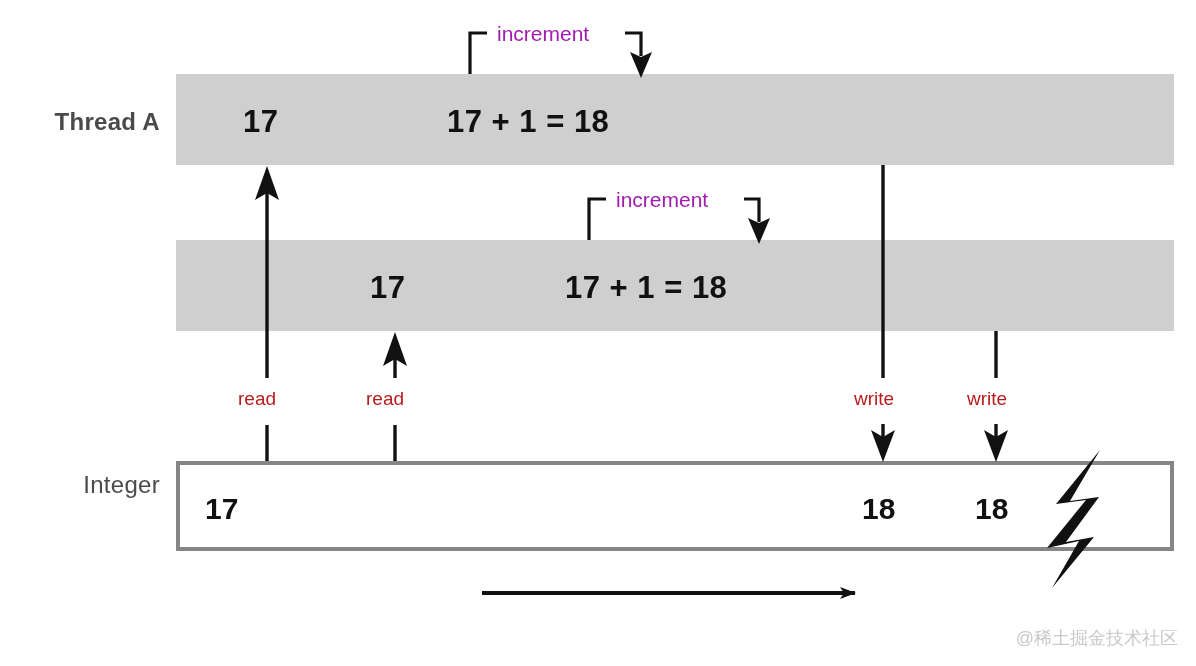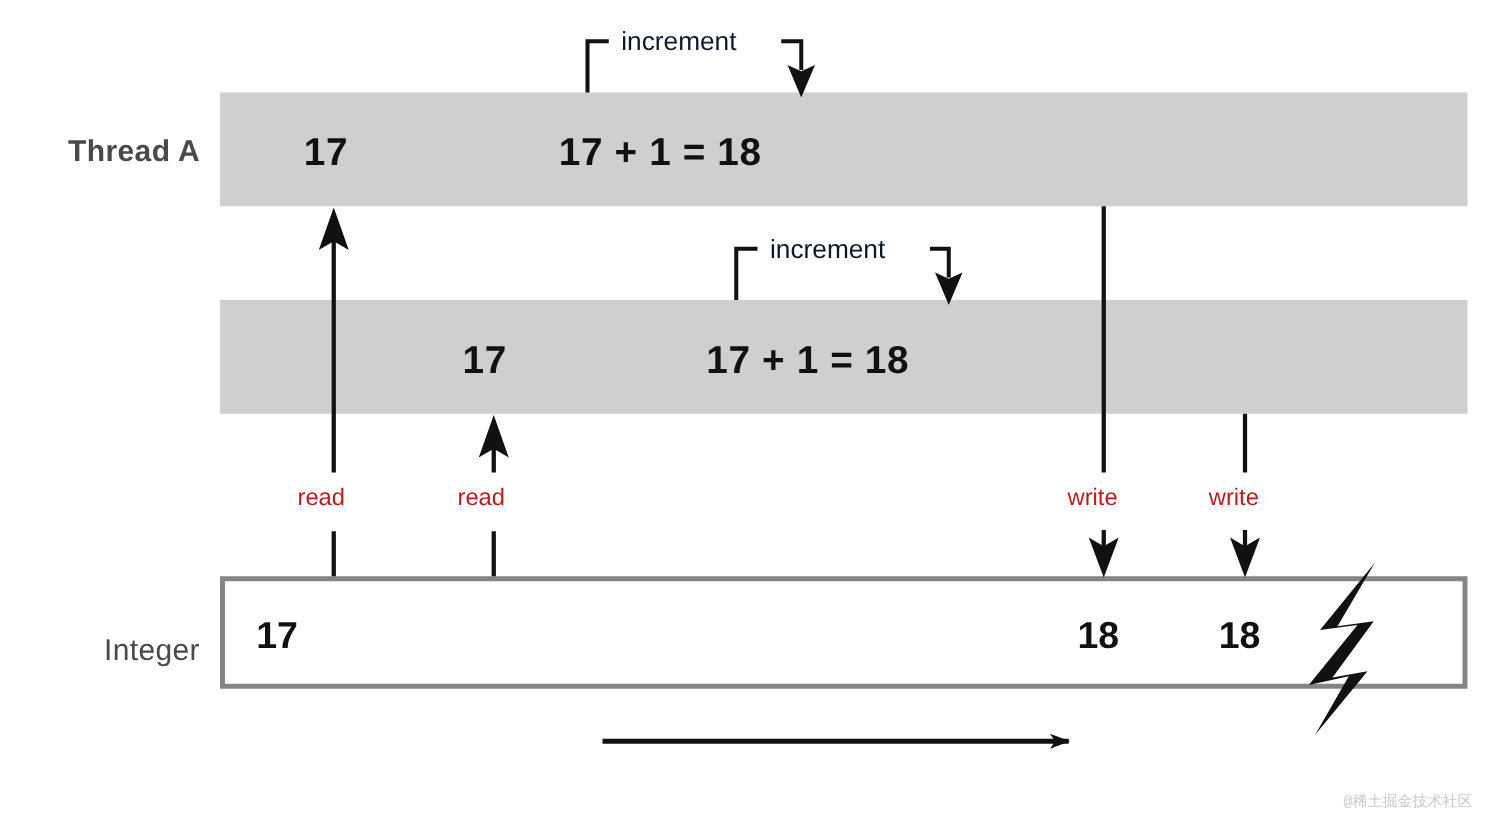--- a/index.html
+++ b/index.html
@@ -24,21 +24,21 @@
     font-size:24px;
     letter-spacing:0.3px;
     white-space:nowrap;
     text-align:right;
     width:160px;
     left:0;
   }
   .row-label.bold{font-weight:bold;}
   #label-thread-a{top:108px;}
   #label-thread-b{top:274px;}
-  #label-integer{top:507px;font-weight:normal;text-align:right;}
+  #label-integer{top:471px;font-weight:normal;text-align:right;}
   .cell-value{
     position:absolute;
     color:#111111;
     font-weight:bold;
     font-size:30px;
     white-space:nowrap;
     letter-spacing:0.5px;
   }
   .band-value{font-size:31px;}
   .integer-box{
@@ -55,39 +55,39 @@
     font-size:30px;
   }
   .small-note{
     position:absolute;
     color:#b91c1c;
     font-size:19px;
     white-space:nowrap;
   }
   .increment-note{
     position:absolute;
-    color:#0f172a;
+    color:#a21caf;
     font-size:21px;
     white-space:nowrap;
   }
   #time-label{
     position:absolute;
     color:#111111;
     font-weight:bold;
     font-size:24px;
     left:0;width:1196px;text-align:center;
     top:612px;
   }
   #watermark{
     position:absolute;
     right:18px;bottom:16px;
     color:#c9c9c9;
-    font-size:12px;
+    font-size:18px;
     white-space:nowrap;
-    font-family:Liberation Mono, monospace;
+    font-family:Liberation Sans, sans-serif;
   }
   svg.overlay{
     position:absolute;left:0;top:0;width:1196px;height:666px;
     pointer-events:none;
   }
 </style>
 </head>
 <body>
 
 <div id="stage">

